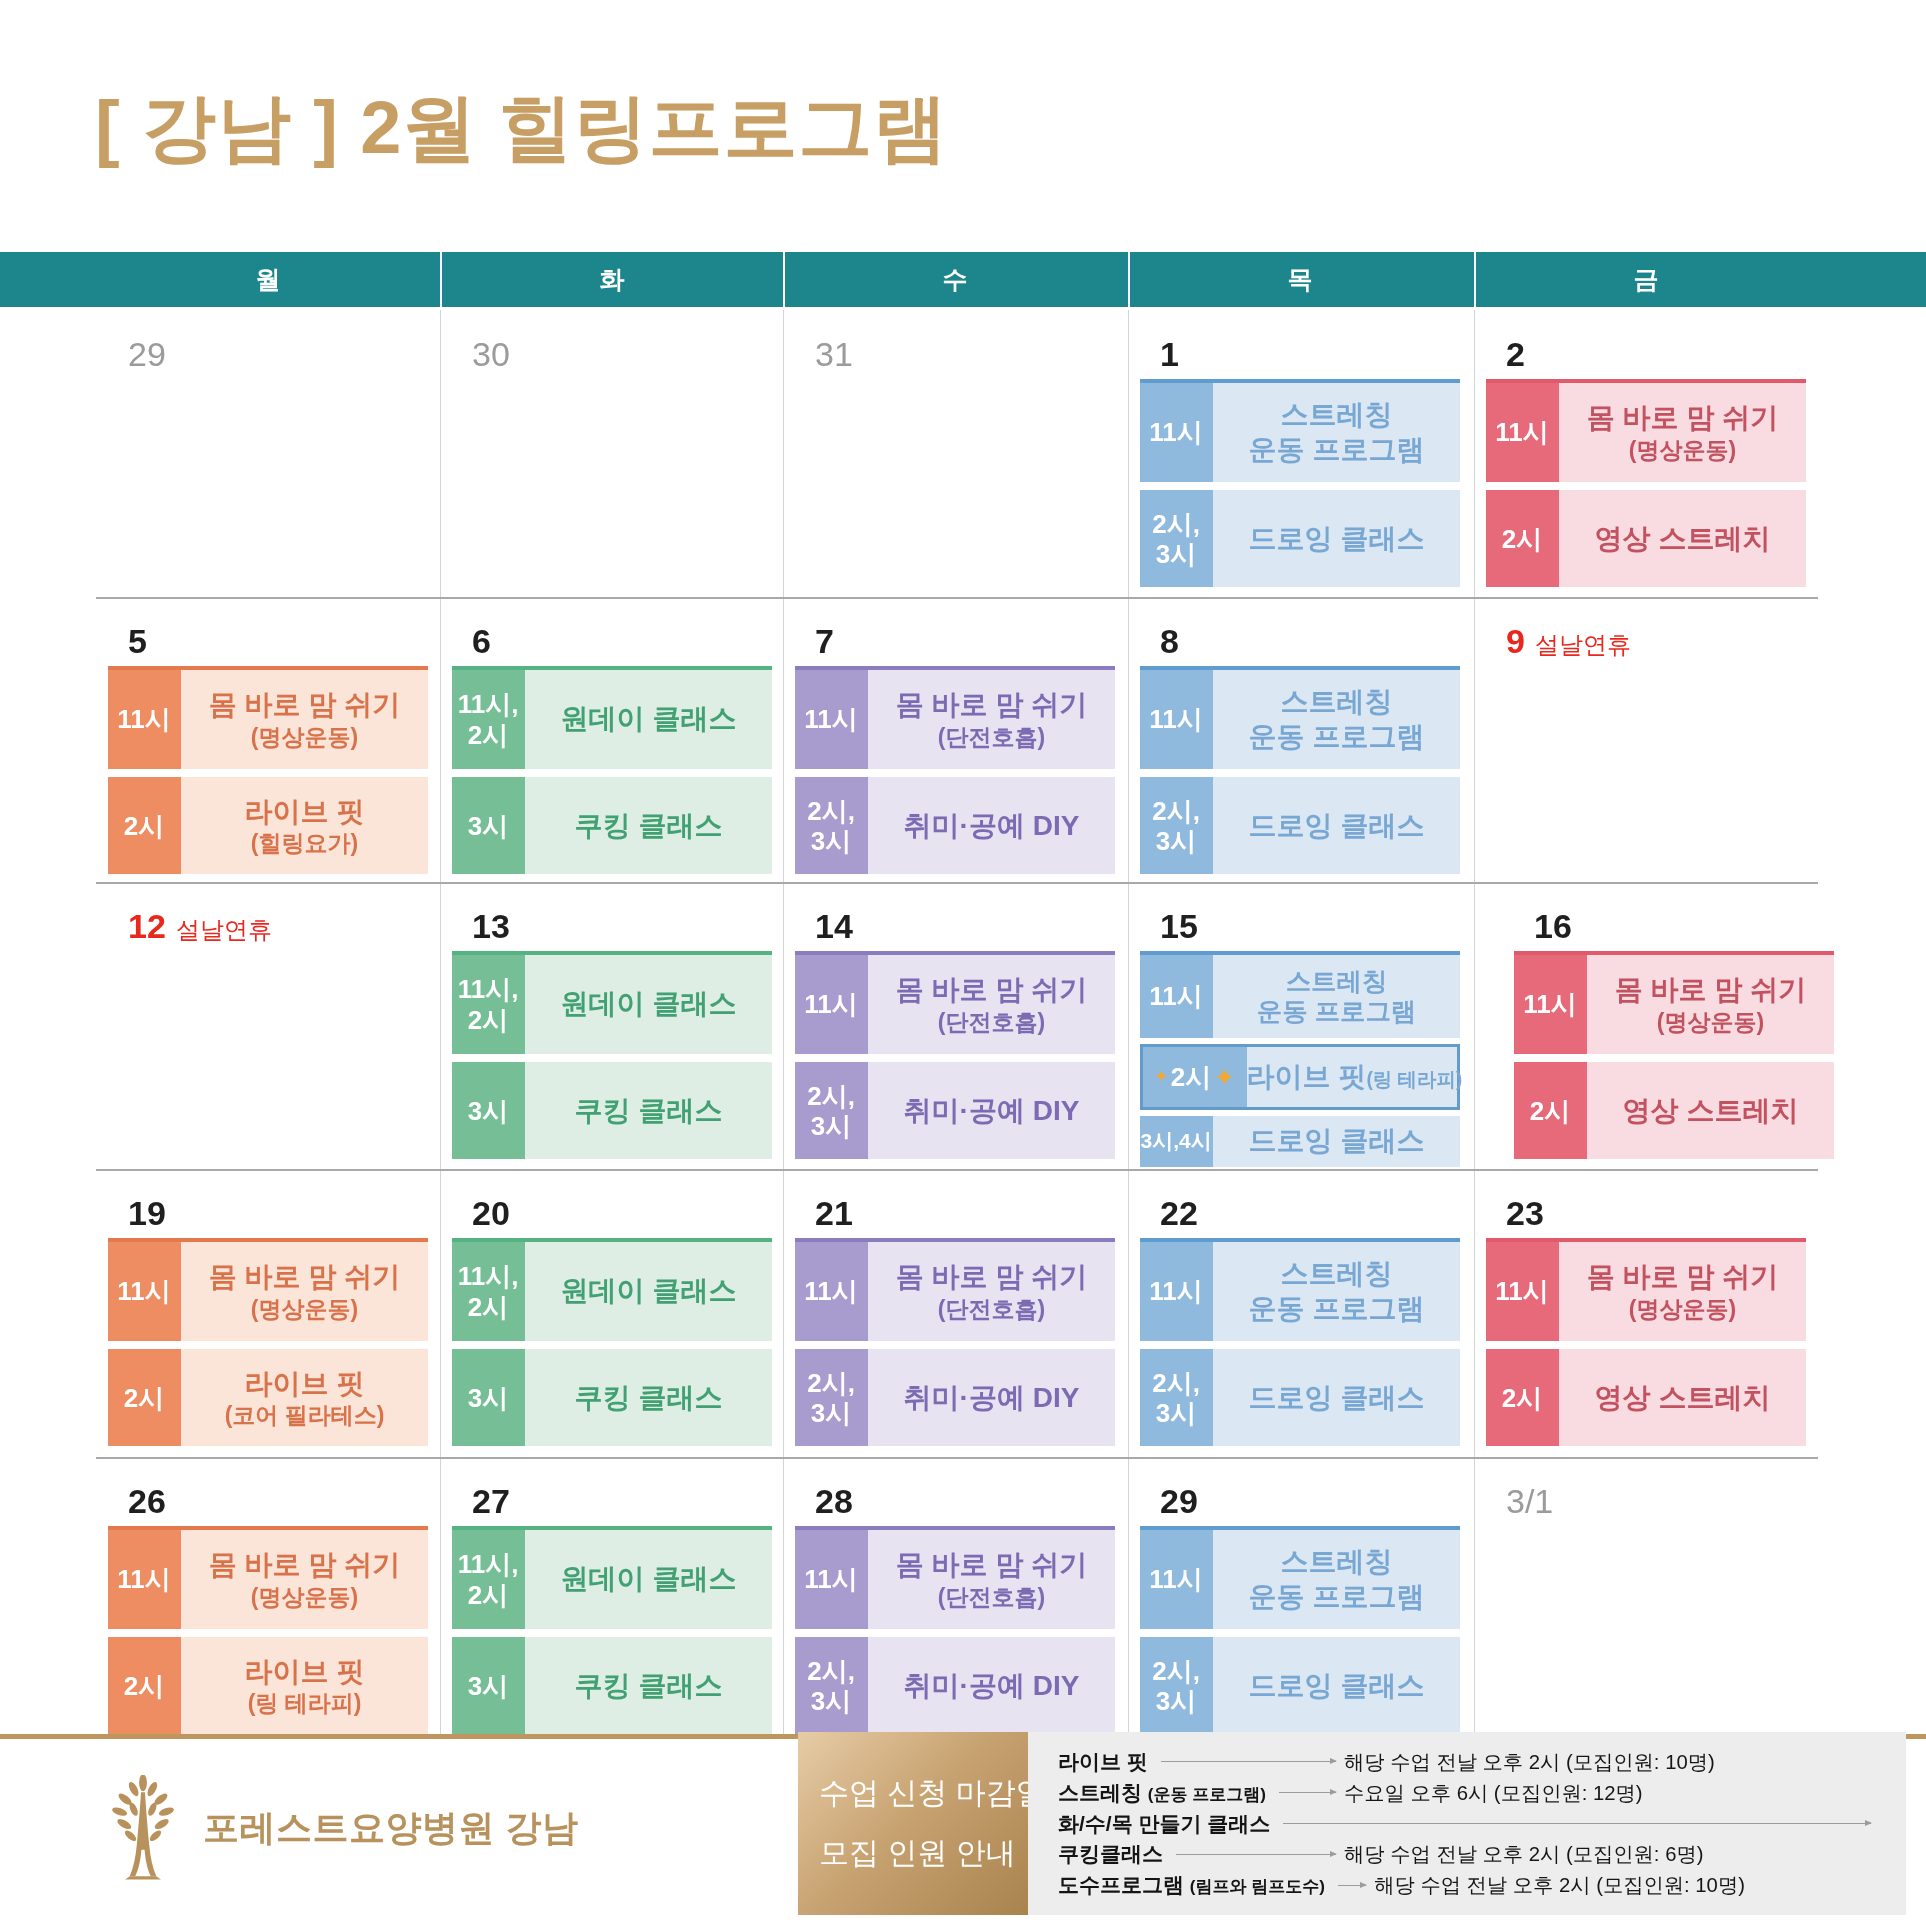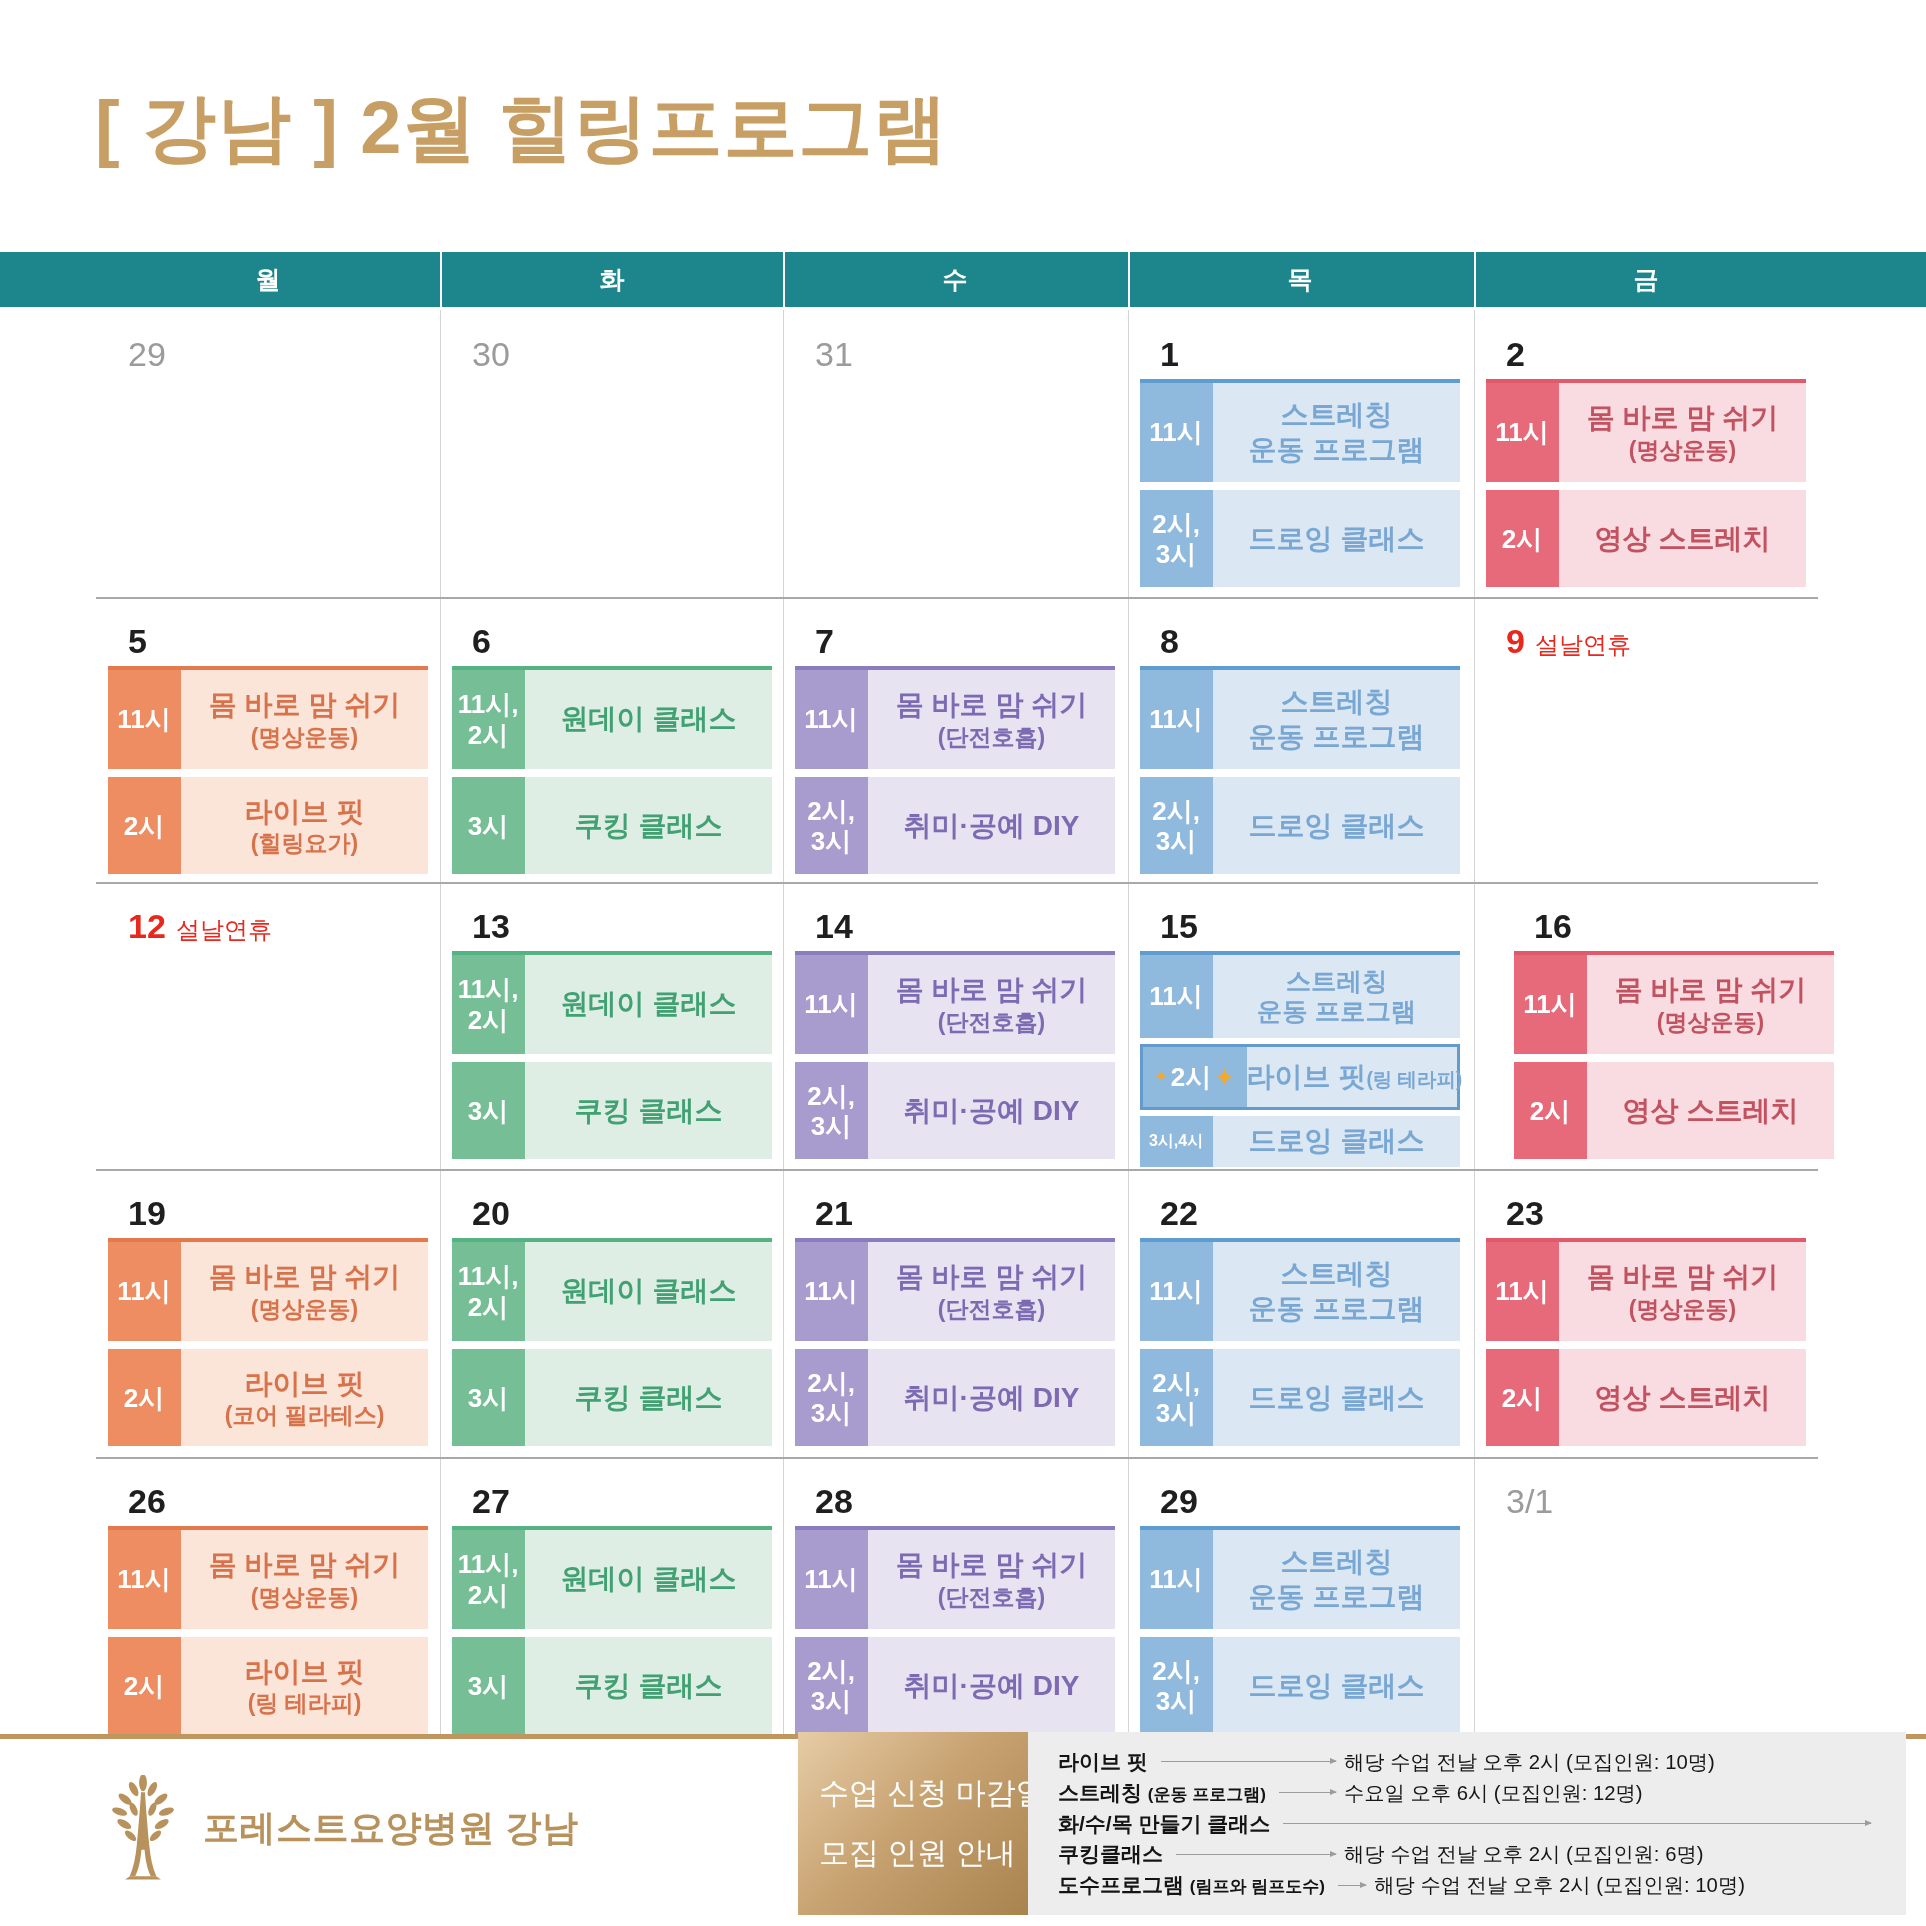--- a/index.html
+++ b/index.html
@@ -51,21 +51,21 @@
   .size-2-1{height:97px;}
   .size-3-0{height:87px;}
   .size-3-1{height:66px;}
   .size-3-2{height:51px;}
 
   .ev-time{
     flex:0 0 73px;background:var(--tc);color:#fff;
     display:flex;flex-direction:column;align-items:center;justify-content:center;
     font-weight:700;font-size:26px;line-height:1.16;text-align:center;
   }
-  .ev-time.long{font-size:16px;}
+  .ev-time.long{font-size:21px;}
   .ev-time.sparkle{flex:0 0 104px;flex-direction:row;gap:2.8px;}
   .spark{color:var(--sparkle);font-size:16.6px;line-height:1;}
   .spark.big{font-size:25px;}
 
   .ev-name{
     flex:1;display:flex;flex-direction:column;align-items:center;justify-content:center;
     color:var(--fg);font-weight:700;font-size:28px;line-height:1.22;text-align:center;white-space:nowrap;
   }
   .size-3-0 .ev-name{font-size:25.4px;line-height:1.15;}
   .ev-name .paren{font-size:23px;}

